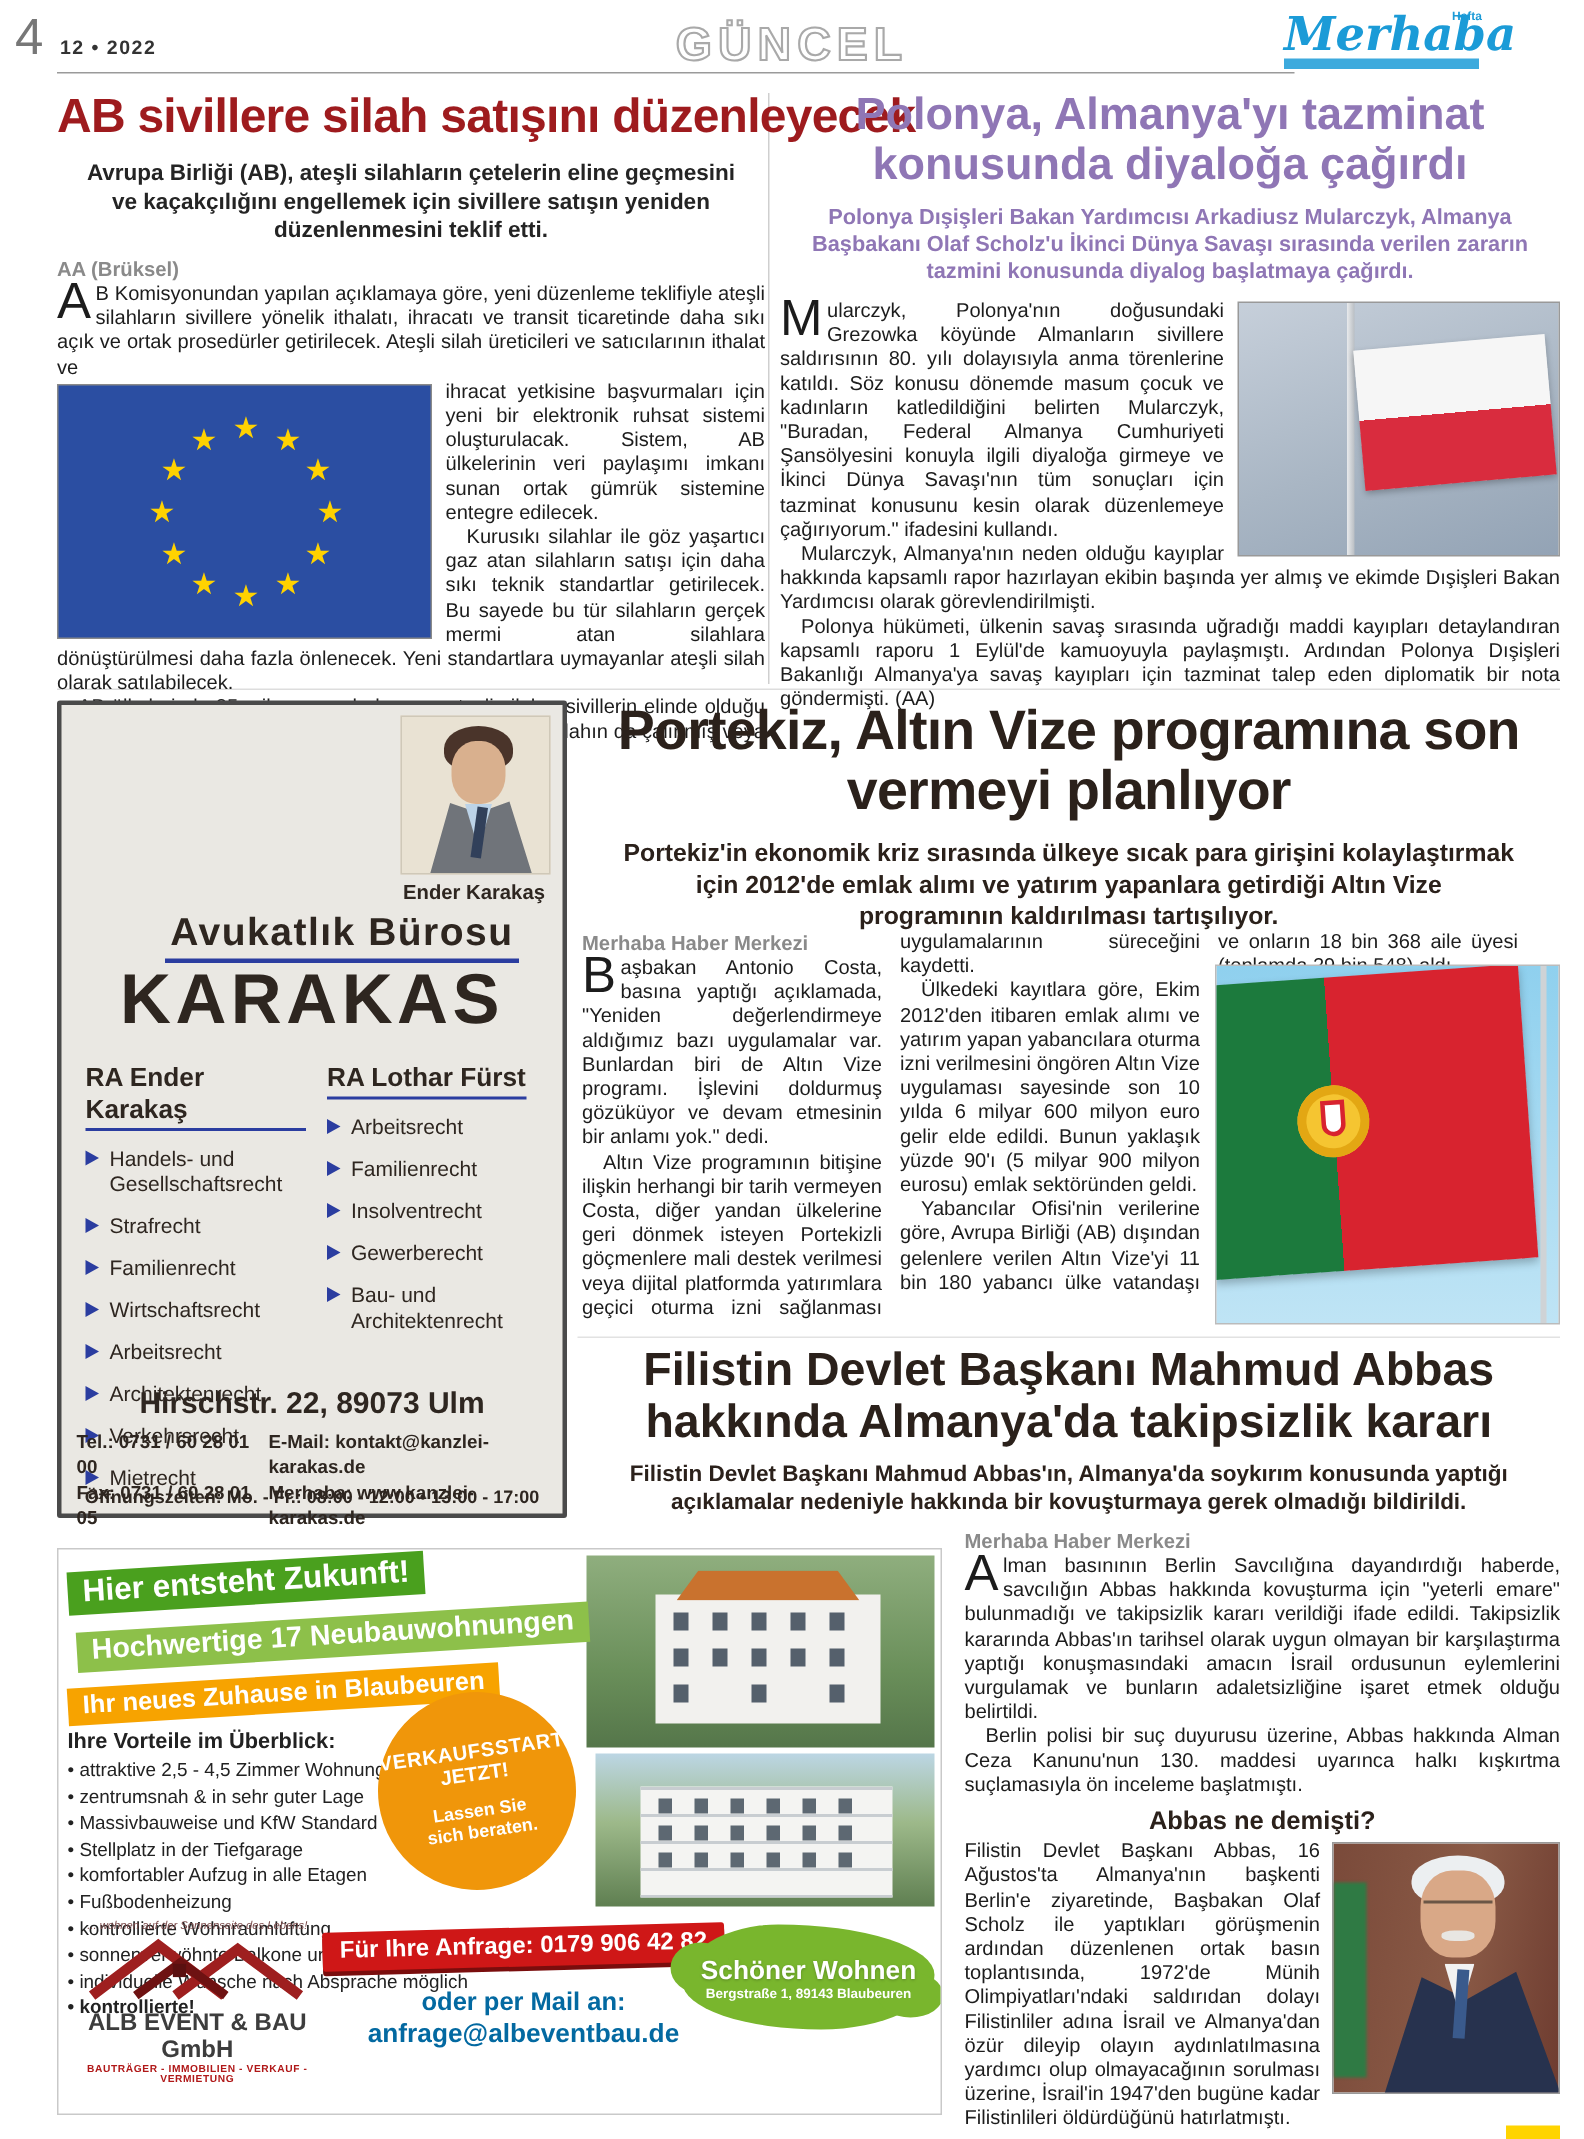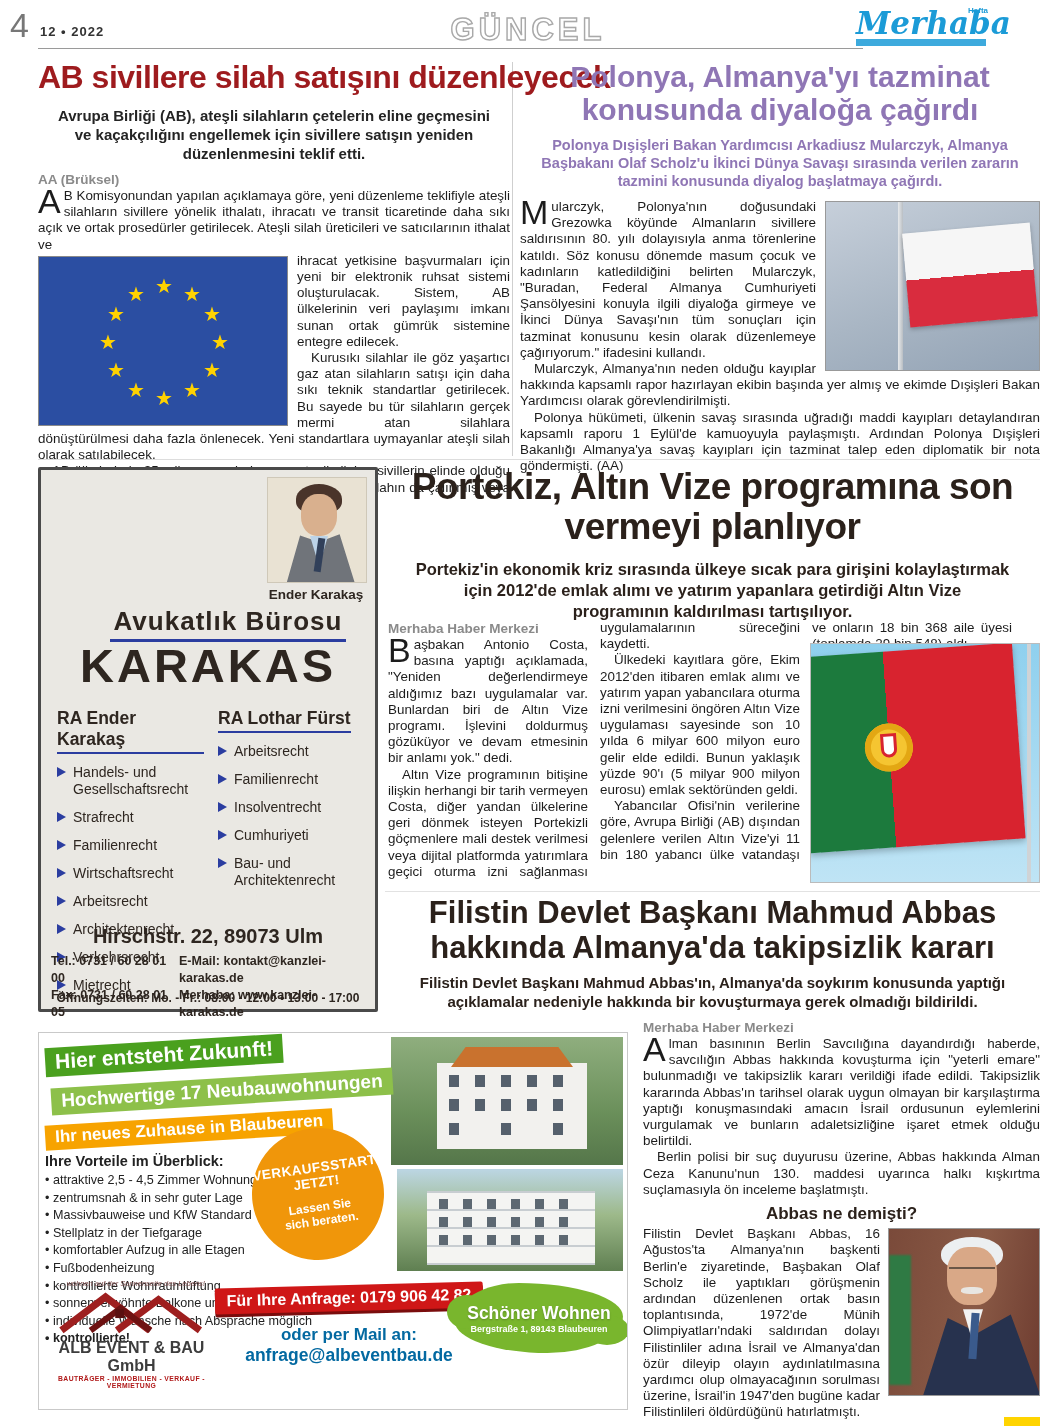--- a/index.html
+++ b/index.html
@@ -268,21 +268,21 @@
         <div class="kk-item">
             <span class="tri"></span>
             <span>Familienrecht</span>
           </div>
         <div class="kk-item">
             <span class="tri"></span>
             <span>Insolventrecht</span>
           </div>
         <div class="kk-item">
             <span class="tri"></span>
-            <span>Cumhuriyeti</span>
+            <span>Gewerberecht</span>
           </div>
         <div class="kk-item">
             <span class="tri"></span>
             <span>Bau- und Architektenrecht</span>
           </div>
       </div>
     </div>
     <div class="kk-addr">Hirschstr. 22, 89073 Ulm</div>
     <div class="kk-contact">
       <div class="kk-row">

